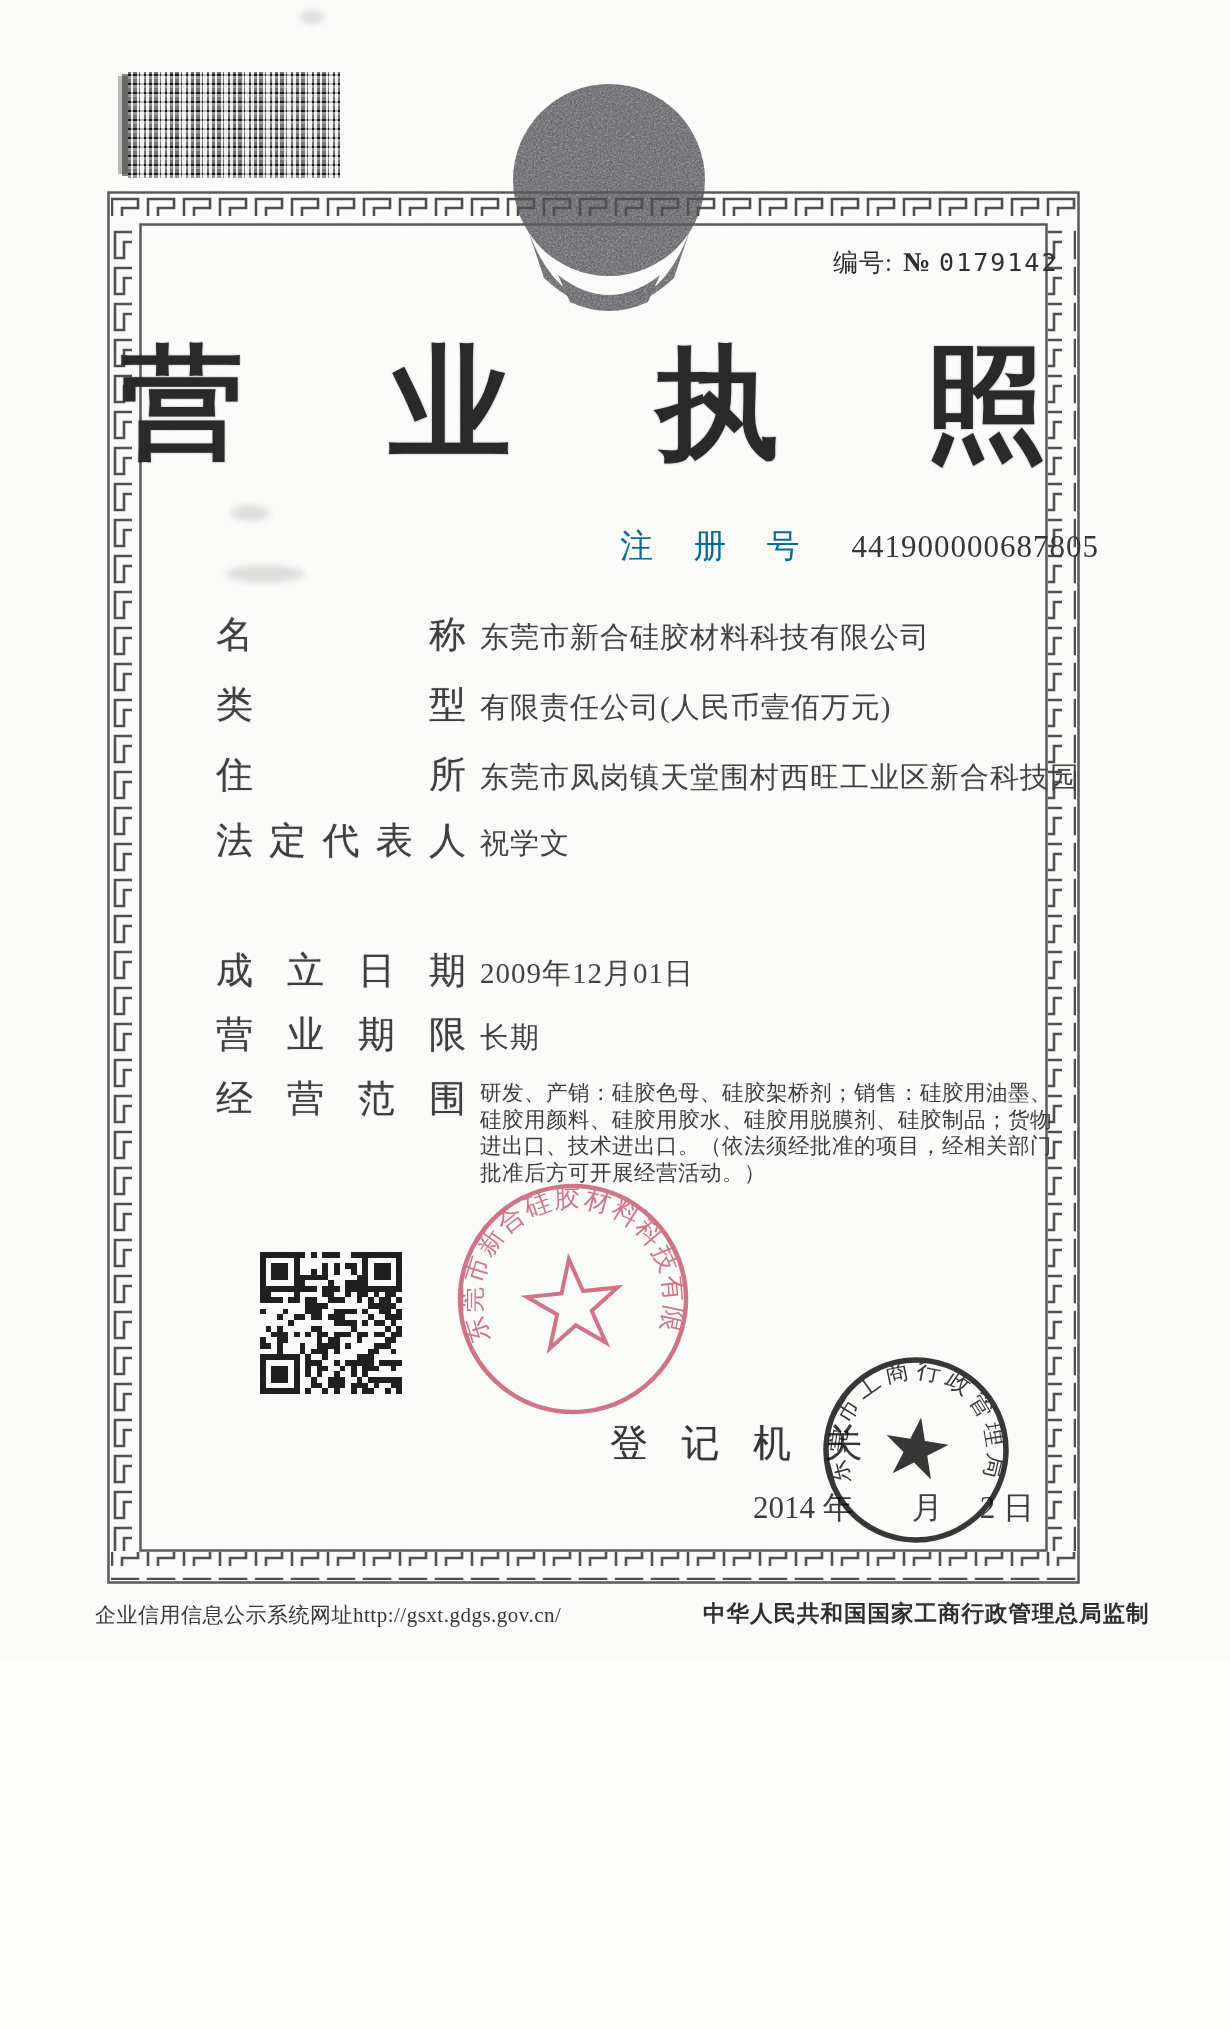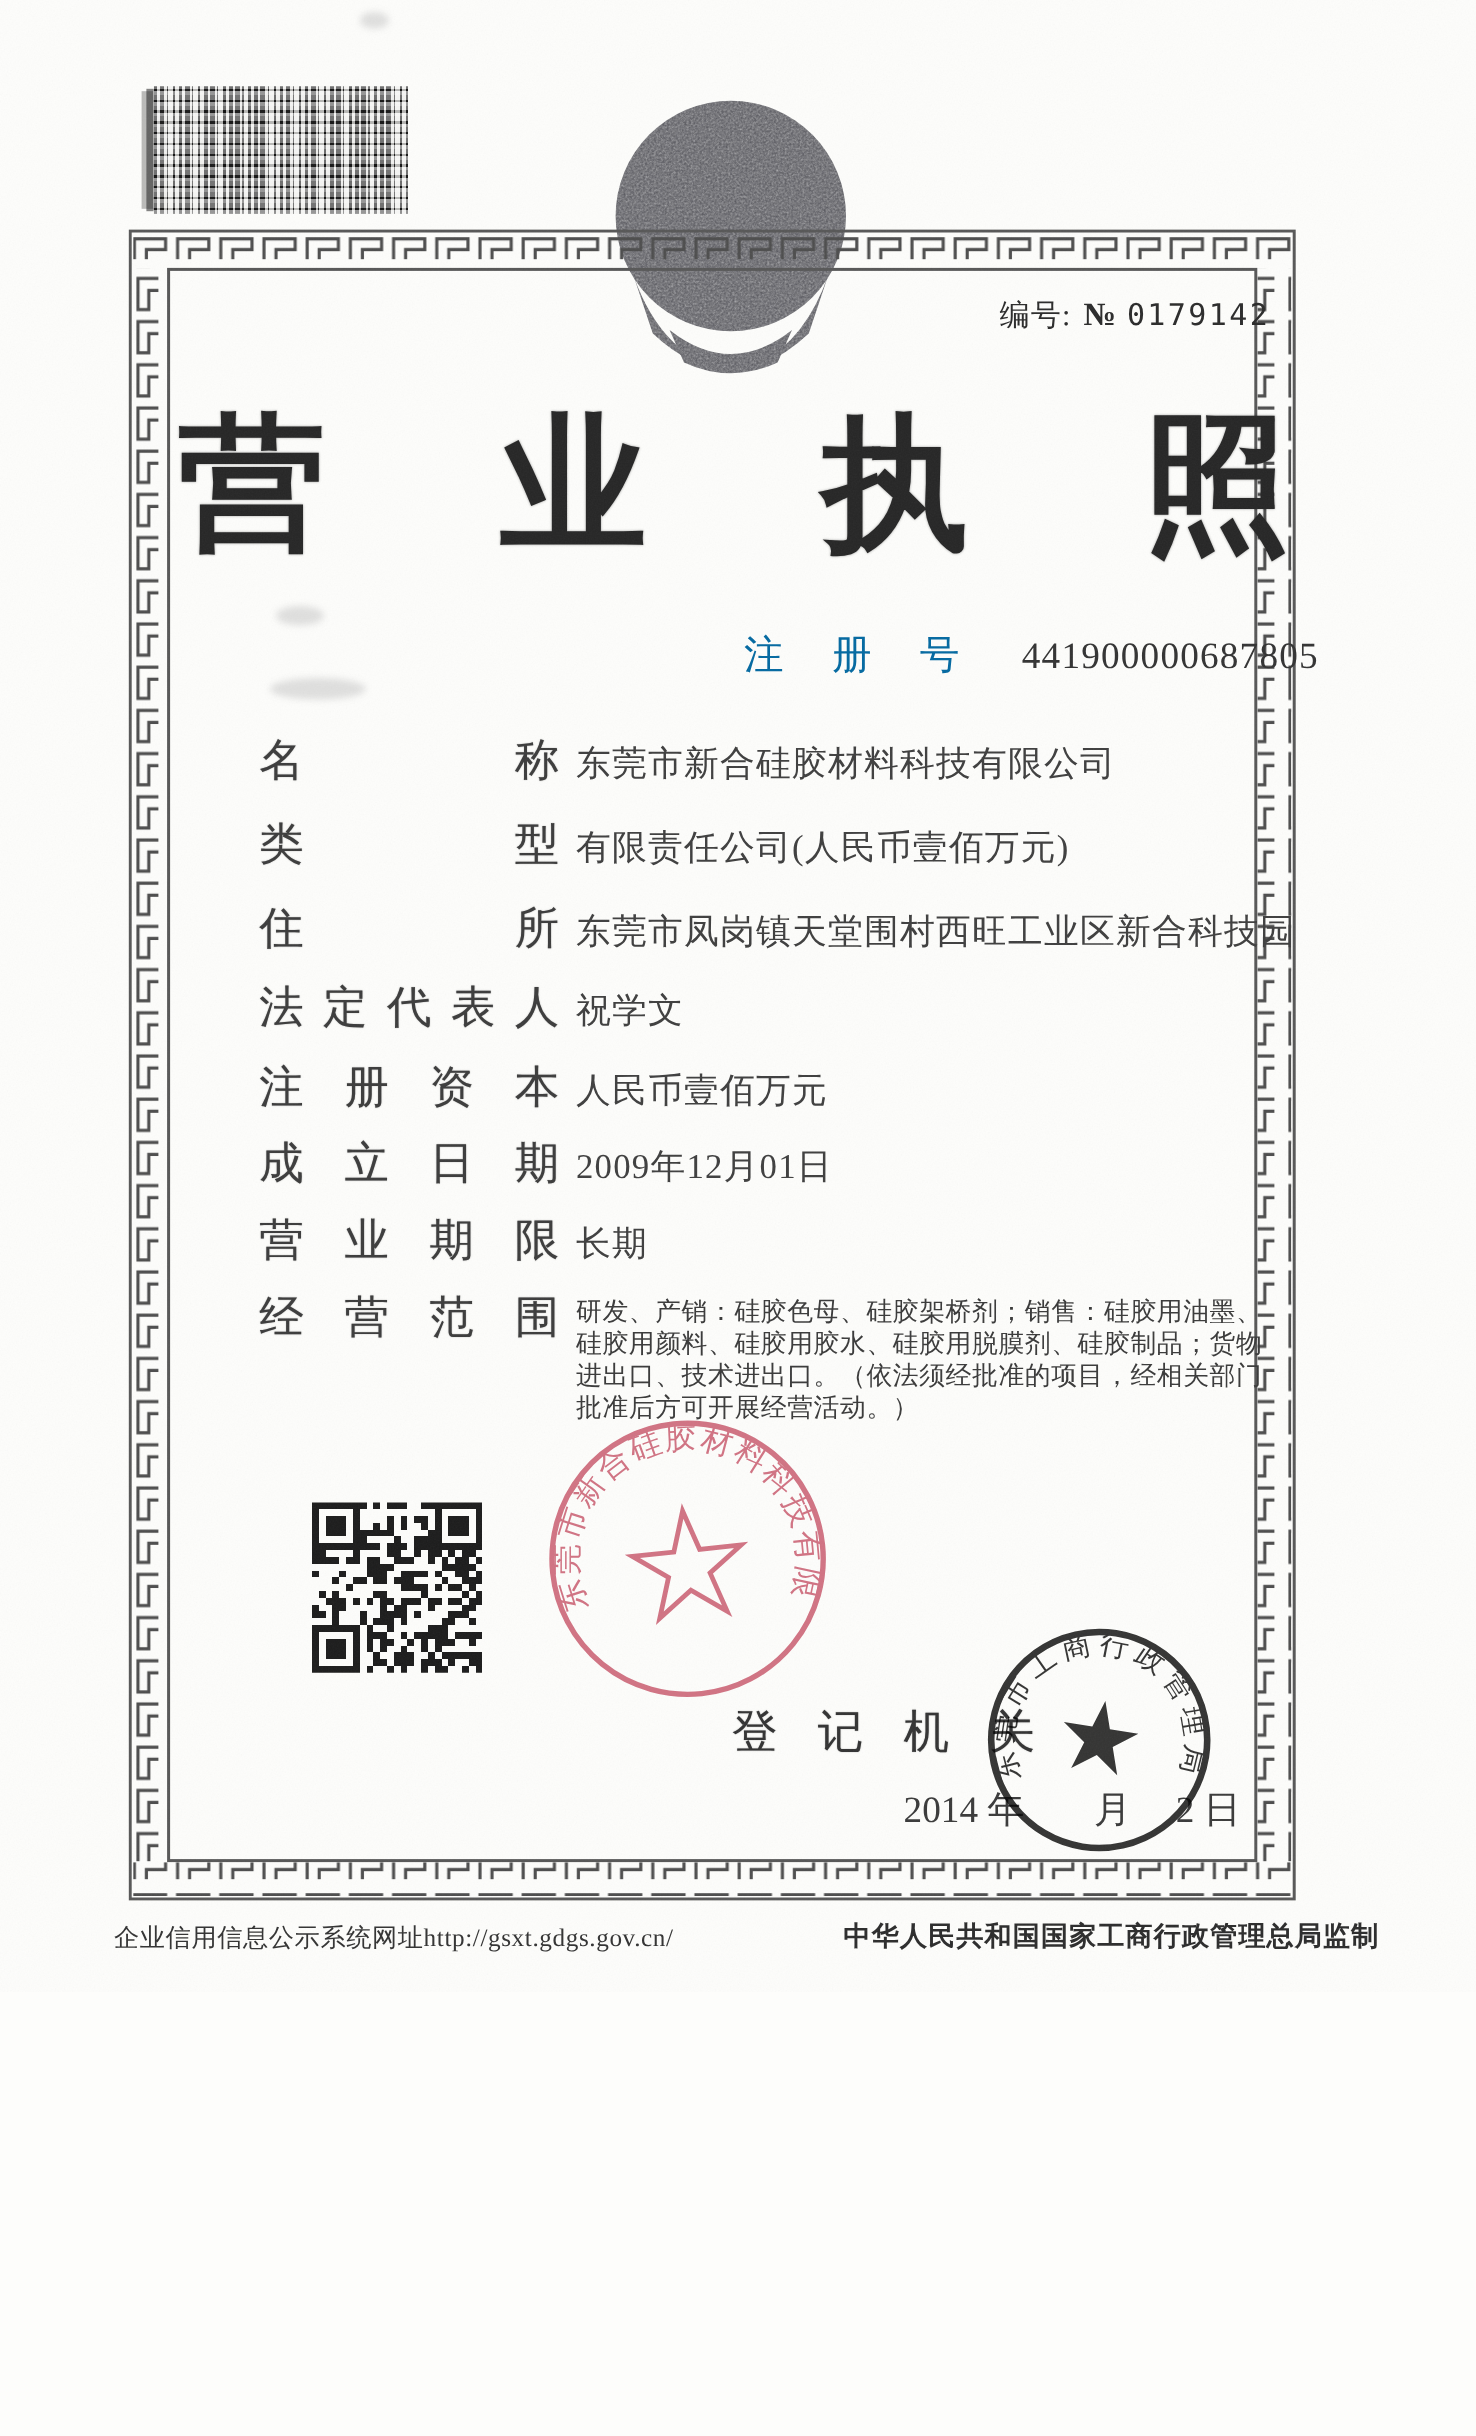--- a/index.html
+++ b/index.html
@@ -29,21 +29,21 @@
 
   .serial{left:833px;top:246px;font-size:25px;color:#2b2b2b;letter-spacing:1px;white-space:nowrap;}
   .serial .nosym{font-family:"Liberation Serif",serif;font-weight:bold;font-size:27px;margin:0 8px 0 10px;}
   .serial .num{font-family:"DejaVu Sans Mono",monospace;font-size:25px;letter-spacing:2px;}
 
   .title{
     left:107px;top:336px;width:973px;
     text-align:center;
     font-family:"Liberation Sans",sans-serif;
     font-weight:bold;font-size:122px;line-height:1.1;
-    letter-spacing:56px;padding-left:42px;box-sizing:border-box;
+    letter-spacing:56px;padding-left:14px;box-sizing:border-box;
     color:#262626;
     text-shadow:0 0 2px rgba(20,20,20,.45);
     white-space:nowrap;
   }
 
   .regno{left:620px;top:524px;white-space:nowrap;}
   .regno .lbl{font-size:33px;letter-spacing:16px;color:#0369a1;}
   .regno .num{font-size:31px;letter-spacing:1px;color:#333;margin-left:36px;font-family:"Liberation Serif",serif;}
 
   .row{position:absolute;left:216px;display:flex;align-items:baseline;}
@@ -142,24 +142,20 @@
     <div class="flabel">类型</div>
     <div class="fvalue">有限责任公司(人民币壹佰万元)</div>
   </div>
   <div class="row" style="top:756px">
     <div class="flabel">住所</div>
     <div class="fvalue">东莞市凤岗镇天堂围村西旺工业区新合科技园</div>
   </div>
   <div class="row" style="top:822px">
     <div class="flabel">法定代表人</div>
     <div class="fvalue">祝学文</div>
-  </div>
-  <div class="row" style="top:888px">
-    <div class="flabel">注册资本</div>
-    <div class="fvalue">人民币壹佰万元</div>
   </div>
   <div class="row" style="top:952px">
     <div class="flabel">成立日期</div>
     <div class="fvalue">2009年12月01日</div>
   </div>
   <div class="row" style="top:1016px">
     <div class="flabel">营业期限</div>
     <div class="fvalue">长期</div>
   </div>
   <div class="row" style="top:1080px;align-items:flex-start;">

